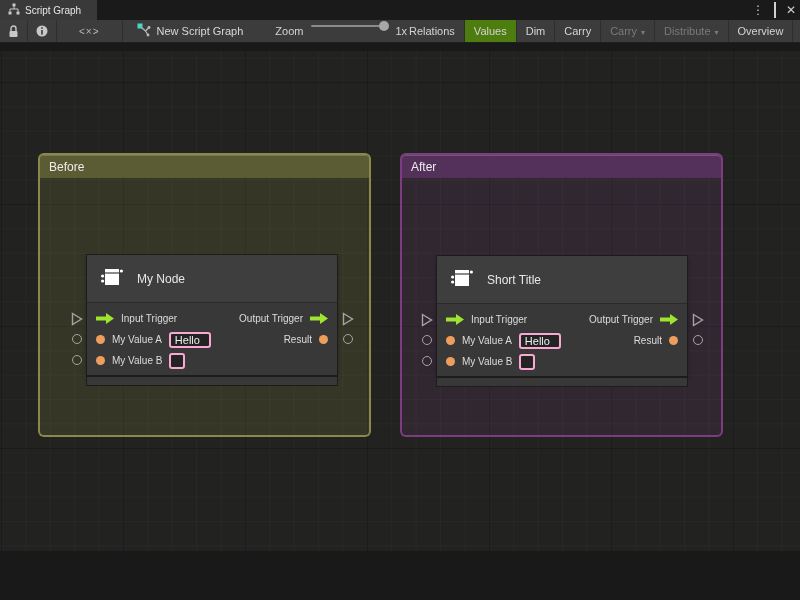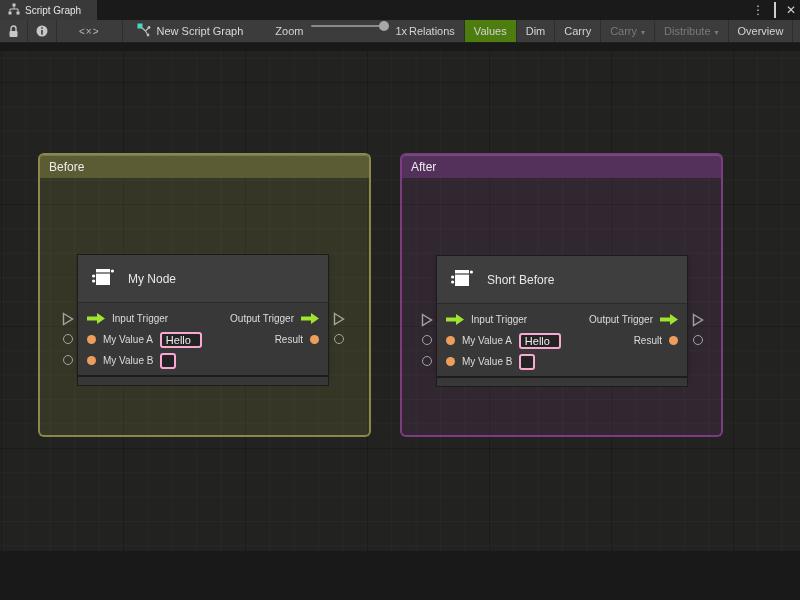--- a/index.html
+++ b/index.html
@@ -157,21 +157,21 @@
         <span class="group-title">Before</span>
       </div>
     </div>
 
     <div class="group after">
       <div class="group-header">
         <span class="group-title">After</span>
       </div>
     </div>
 
-    <div class="node" style="left:78px; top:204px;">
+    <div class="node" style="left:87px; top:204px;">
       <div class="node-main">
         <div class="node-header">
           <span>
             <svg width="26" height="26" viewBox="0 0 26 26">
               <rect x="6" y="5" width="14" height="3.4" fill="#ffffff"></rect>
               <rect x="6" y="9.6" width="14" height="11.4" fill="#ffffff"></rect>
               <circle cx="3.6" cy="12" r="1.6" fill="#ffffff"></circle>
               <circle cx="3.6" cy="17" r="1.6" fill="#ffffff"></circle>
               <circle cx="22.4" cy="7" r="1.6" fill="#ffffff"></circle>
             </svg>
@@ -232,21 +232,21 @@
         <div class="node-header">
           <span>
             <svg width="26" height="26" viewBox="0 0 26 26">
               <rect x="6" y="5" width="14" height="3.4" fill="#ffffff"></rect>
               <rect x="6" y="9.6" width="14" height="11.4" fill="#ffffff"></rect>
               <circle cx="3.6" cy="12" r="1.6" fill="#ffffff"></circle>
               <circle cx="3.6" cy="17" r="1.6" fill="#ffffff"></circle>
               <circle cx="22.4" cy="7" r="1.6" fill="#ffffff"></circle>
             </svg>
           </span>
-          <span class="node-title">Short Before</span>
+          <span class="node-title">Short Title</span>
         </div>
         <div class="node-body">
           <div class="row">
             <span>
               <svg width="18" height="11" viewBox="0 0 18 11">
                   <rect x="0" y="3.5" width="10" height="4" fill="#9fe42f"></rect>
                   <polygon points="10,0 18,5.5 10,11" fill="#9fe42f"></polygon>
                 </svg>
             </span>
             <span class="row-label">Input Trigger</span>

